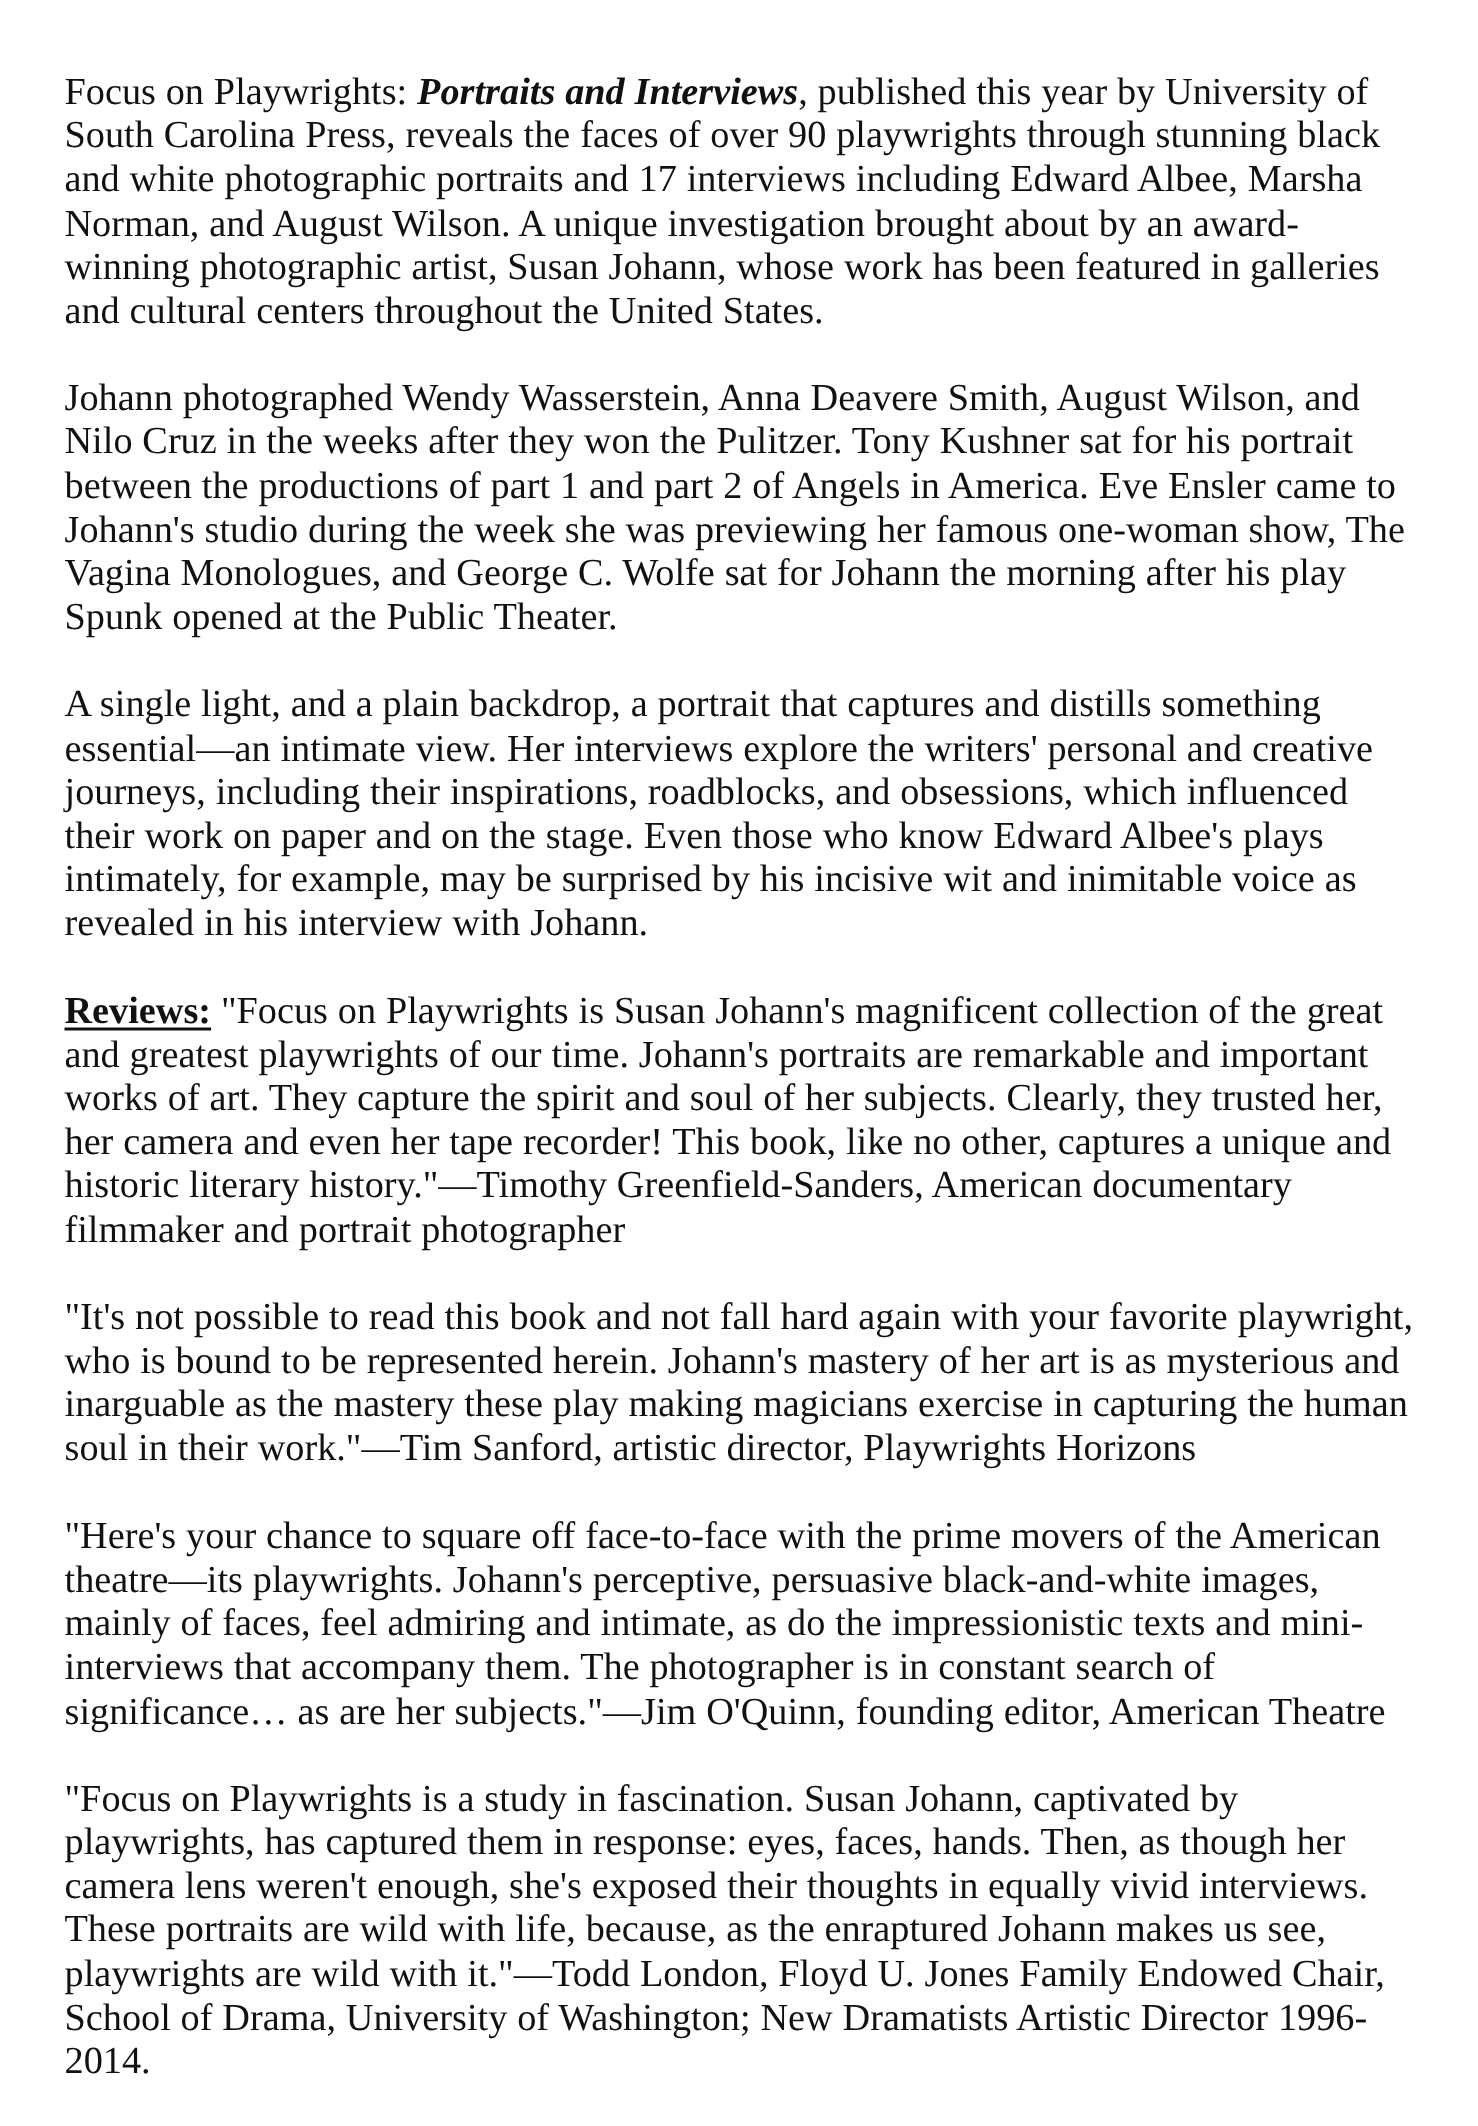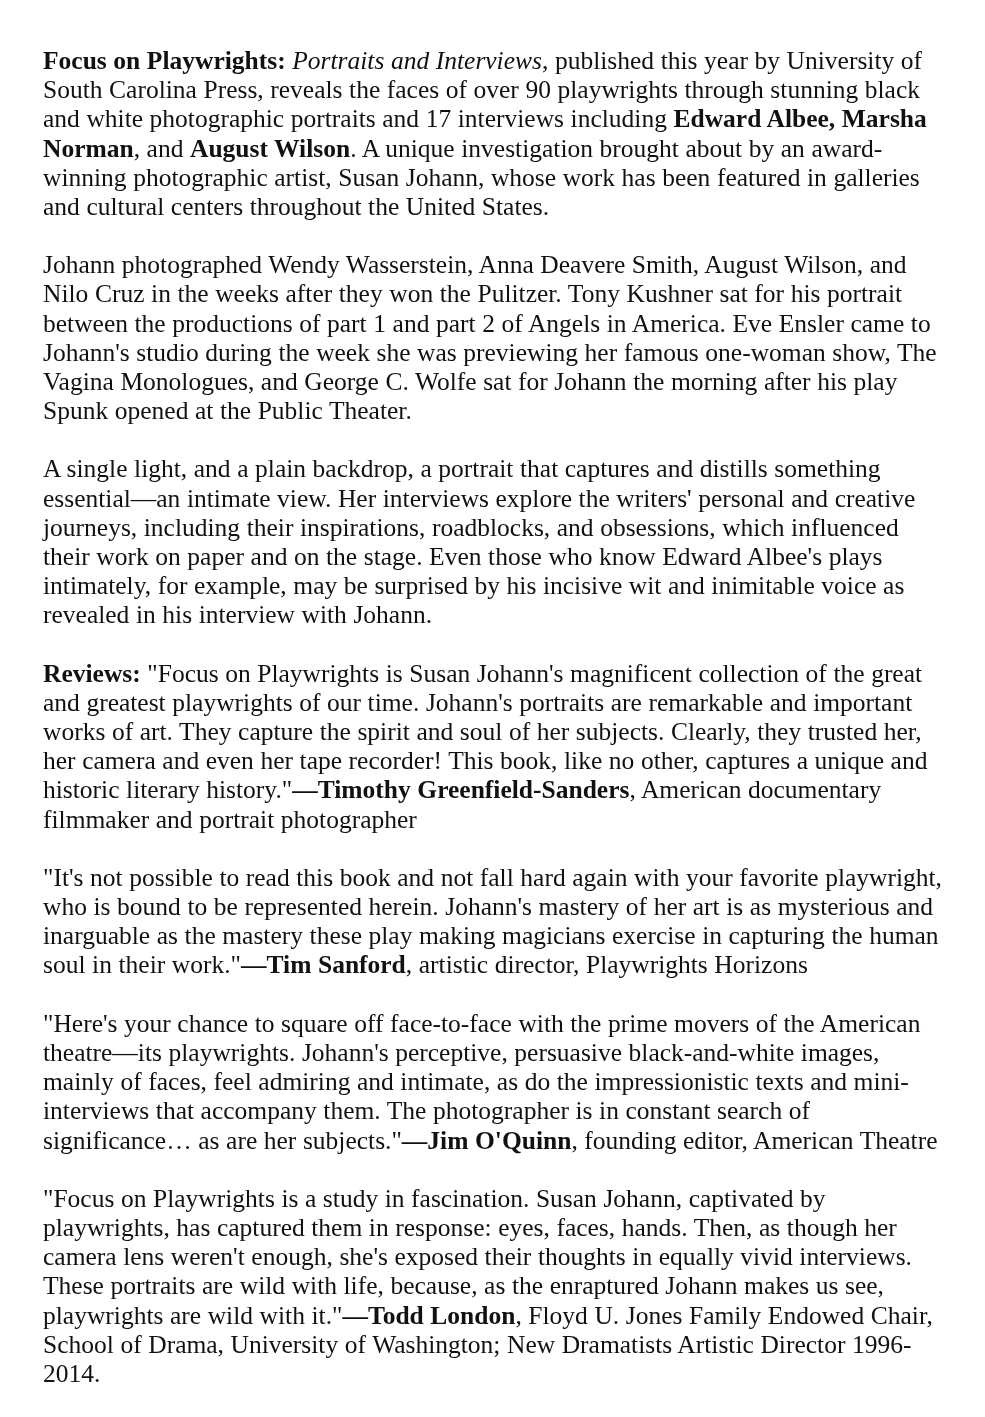--- a/index.html
+++ b/index.html
@@ -29,25 +29,26 @@
   }
   p.para {
     margin: 0 0 29px 0;
     padding: 0;
     text-align: left;
     word-spacing: 0.2px;
   }
   p.para:last-child {
     margin-bottom: 0;
   }
-  .b  { font-weight: bold; }
+  .b  { font-weight: normal; }
   .i  { }
-  .bi { font-weight: normal; font-style: italic; }
+  .bi { font-weight: bold; font-style: italic; }
   .u-head {
     font-weight: bold;
+    text-decoration: underline;
     text-underline-offset: 3px;
   }
 </style>
 </head>
 <body>
 
 <div class="page">
   <div class="doc-body" id="doc-body">
       <p class="para"><span class="b">Focus on Playwrights:</span><span> </span><span class="bi">Portraits and Interviews</span><span>, published this year by University of South Carolina Press, reveals the faces of over 90 playwrights through stunning black and white photographic portraits and 17 interviews including </span><span class="b">Edward Albee, Marsha Norman</span><span>, and </span><span class="b">August Wilson</span><span>.  A unique investigation brought about by an award-winning photographic artist, Susan Johann, whose work has been featured in galleries and cultural centers throughout the United States.</span></p>
       <p class="para"><span>Johann photographed Wendy Wasserstein, Anna Deavere Smith, August Wilson, and Nilo Cruz in the weeks after they won the Pulitzer. Tony Kushner sat for his portrait between the productions of part 1 and part 2 of </span><span class="i">Angels in America.</span><span> Eve Ensler came to Johann's studio during the week she was previewing her famous one-woman show, </span><span class="i">The Vagina Monologues</span><span>, and George C. Wolfe sat for Johann the morning after his play </span><span class="i">Spunk</span><span> opened at the Public Theater.</span></p>

